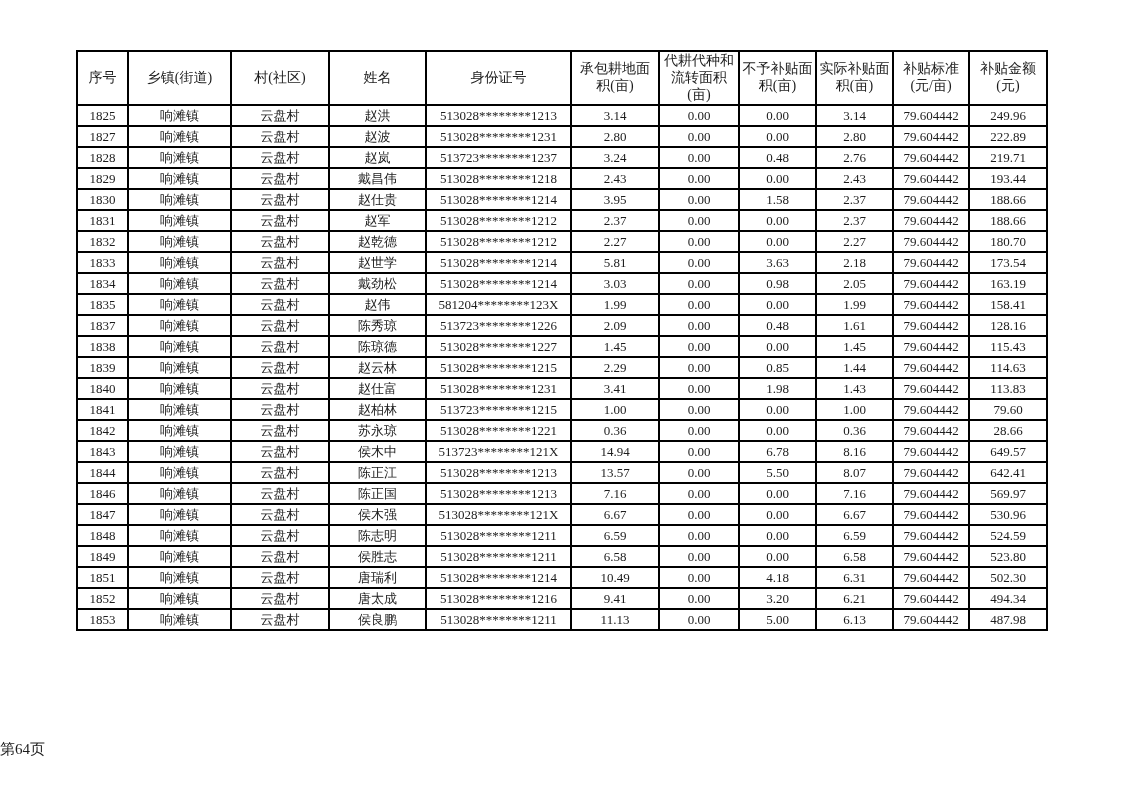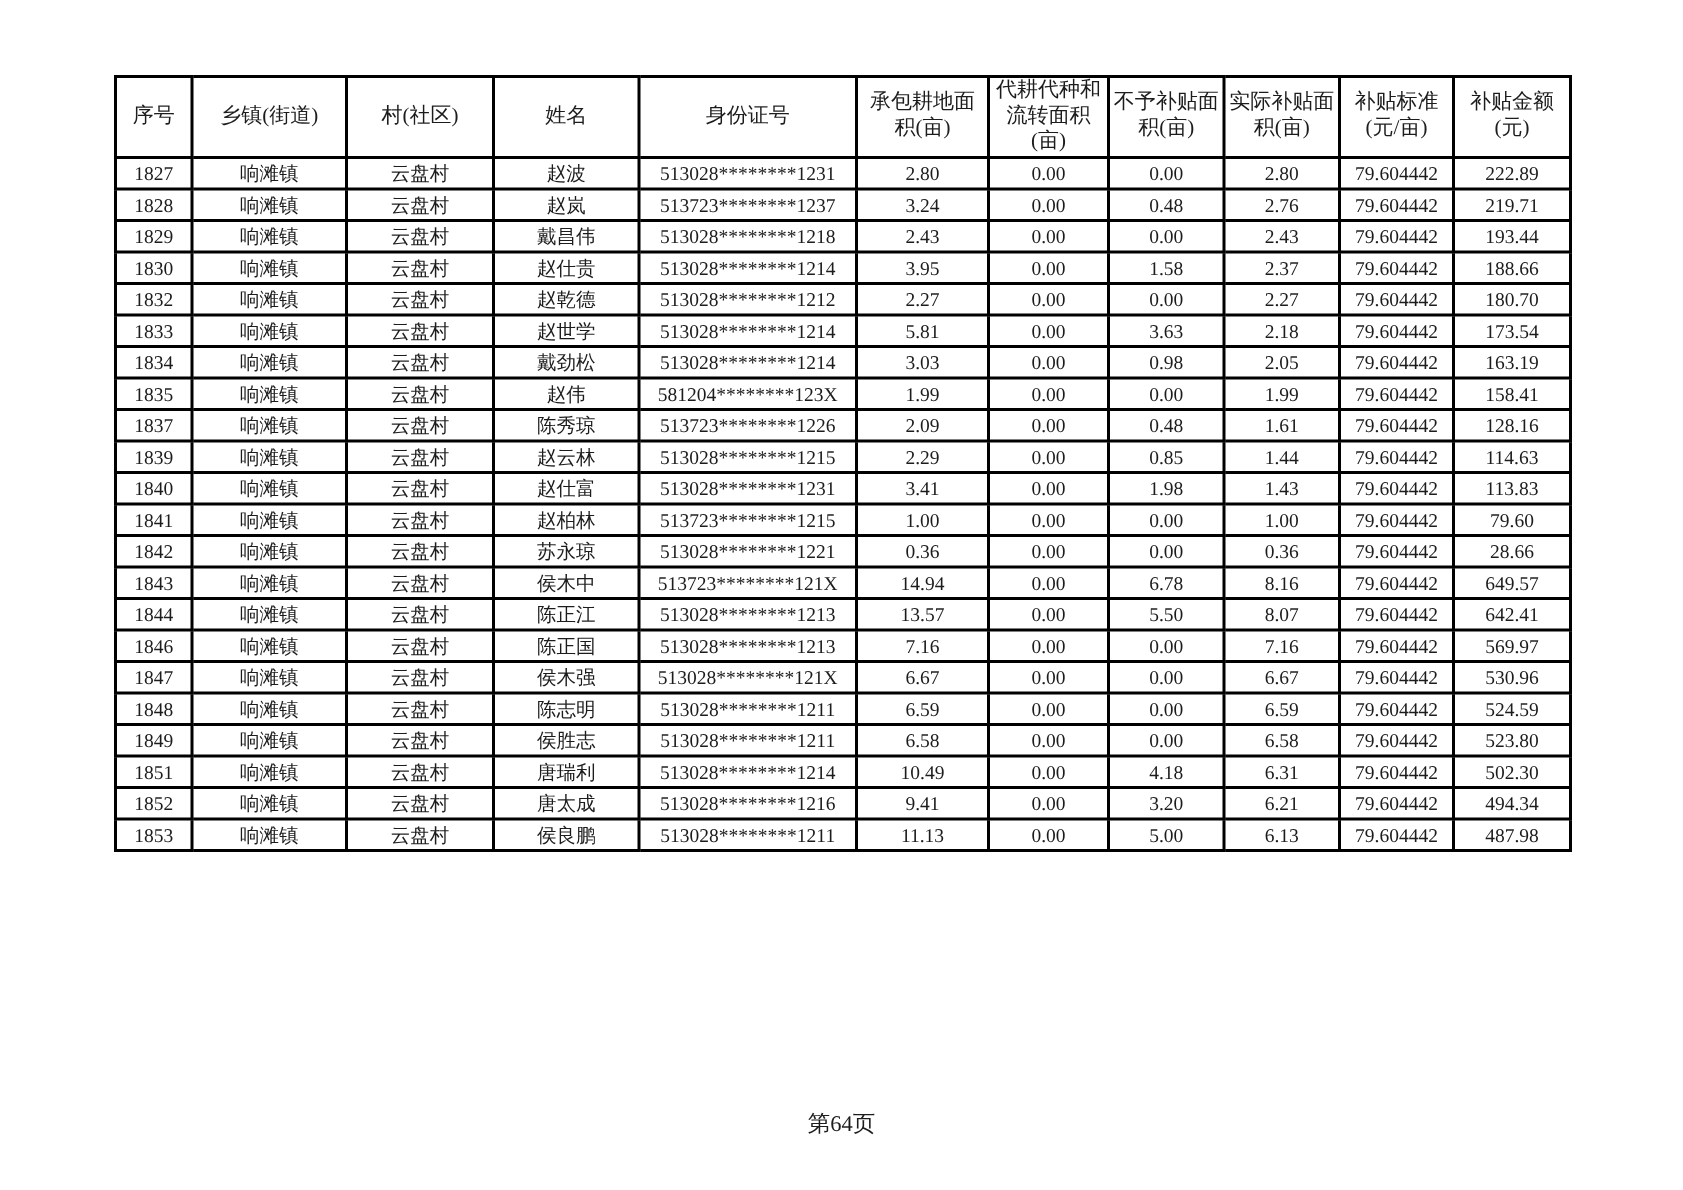--- a/index.html
+++ b/index.html
@@ -45,21 +45,20 @@
     height: 19px;
     font-size: 13px;
     line-height: 1.1;
     white-space: nowrap;
   }
   .footer {
     position: absolute;
     top: 740px;
     left: 0;
     width: 1122px;
-    text-align: center;
     font-size: 15px;
     color: #1c1c1c;
   }
 </style>
 </head>
 <body>
 
 <div class="page">
   <table class="grid">
     <colgroup>
@@ -92,20 +91,33 @@
           <th>实际补贴面
 积(亩)</th>
           <th>补贴标准
 (元/亩)</th>
           <th>补贴金额
 (元)</th>
         </tr>
     </thead>
     <tbody>
         <tr>
+          <td>1825</td>
+          <td>响滩镇</td>
+          <td>云盘村</td>
+          <td>赵洪</td>
+          <td>513028********1213</td>
+          <td>3.14</td>
+          <td>0.00</td>
+          <td>0.00</td>
+          <td>3.14</td>
+          <td>79.604442</td>
+          <td>249.96</td>
+        </tr>
+        <tr>
           <td>1827</td>
           <td>响滩镇</td>
           <td>云盘村</td>
           <td>赵波</td>
           <td>513028********1231</td>
           <td>2.80</td>
           <td>0.00</td>
           <td>0.00</td>
           <td>2.80</td>
           <td>79.604442</td>
@@ -144,20 +156,33 @@
           <td>赵仕贵</td>
           <td>513028********1214</td>
           <td>3.95</td>
           <td>0.00</td>
           <td>1.58</td>
           <td>2.37</td>
           <td>79.604442</td>
           <td>188.66</td>
         </tr>
         <tr>
+          <td>1831</td>
+          <td>响滩镇</td>
+          <td>云盘村</td>
+          <td>赵军</td>
+          <td>513028********1212</td>
+          <td>2.37</td>
+          <td>0.00</td>
+          <td>0.00</td>
+          <td>2.37</td>
+          <td>79.604442</td>
+          <td>188.66</td>
+        </tr>
+        <tr>
           <td>1832</td>
           <td>响滩镇</td>
           <td>云盘村</td>
           <td>赵乾德</td>
           <td>513028********1212</td>
           <td>2.27</td>
           <td>0.00</td>
           <td>0.00</td>
           <td>2.27</td>
           <td>79.604442</td>
@@ -207,20 +232,33 @@
           <td>响滩镇</td>
           <td>云盘村</td>
           <td>陈秀琼</td>
           <td>513723********1226</td>
           <td>2.09</td>
           <td>0.00</td>
           <td>0.48</td>
           <td>1.61</td>
           <td>79.604442</td>
           <td>128.16</td>
+        </tr>
+        <tr>
+          <td>1838</td>
+          <td>响滩镇</td>
+          <td>云盘村</td>
+          <td>陈琼德</td>
+          <td>513028********1227</td>
+          <td>1.45</td>
+          <td>0.00</td>
+          <td>0.00</td>
+          <td>1.45</td>
+          <td>79.604442</td>
+          <td>115.43</td>
         </tr>
         <tr>
           <td>1839</td>
           <td>响滩镇</td>
           <td>云盘村</td>
           <td>赵云林</td>
           <td>513028********1215</td>
           <td>2.29</td>
           <td>0.00</td>
           <td>0.85</td>

